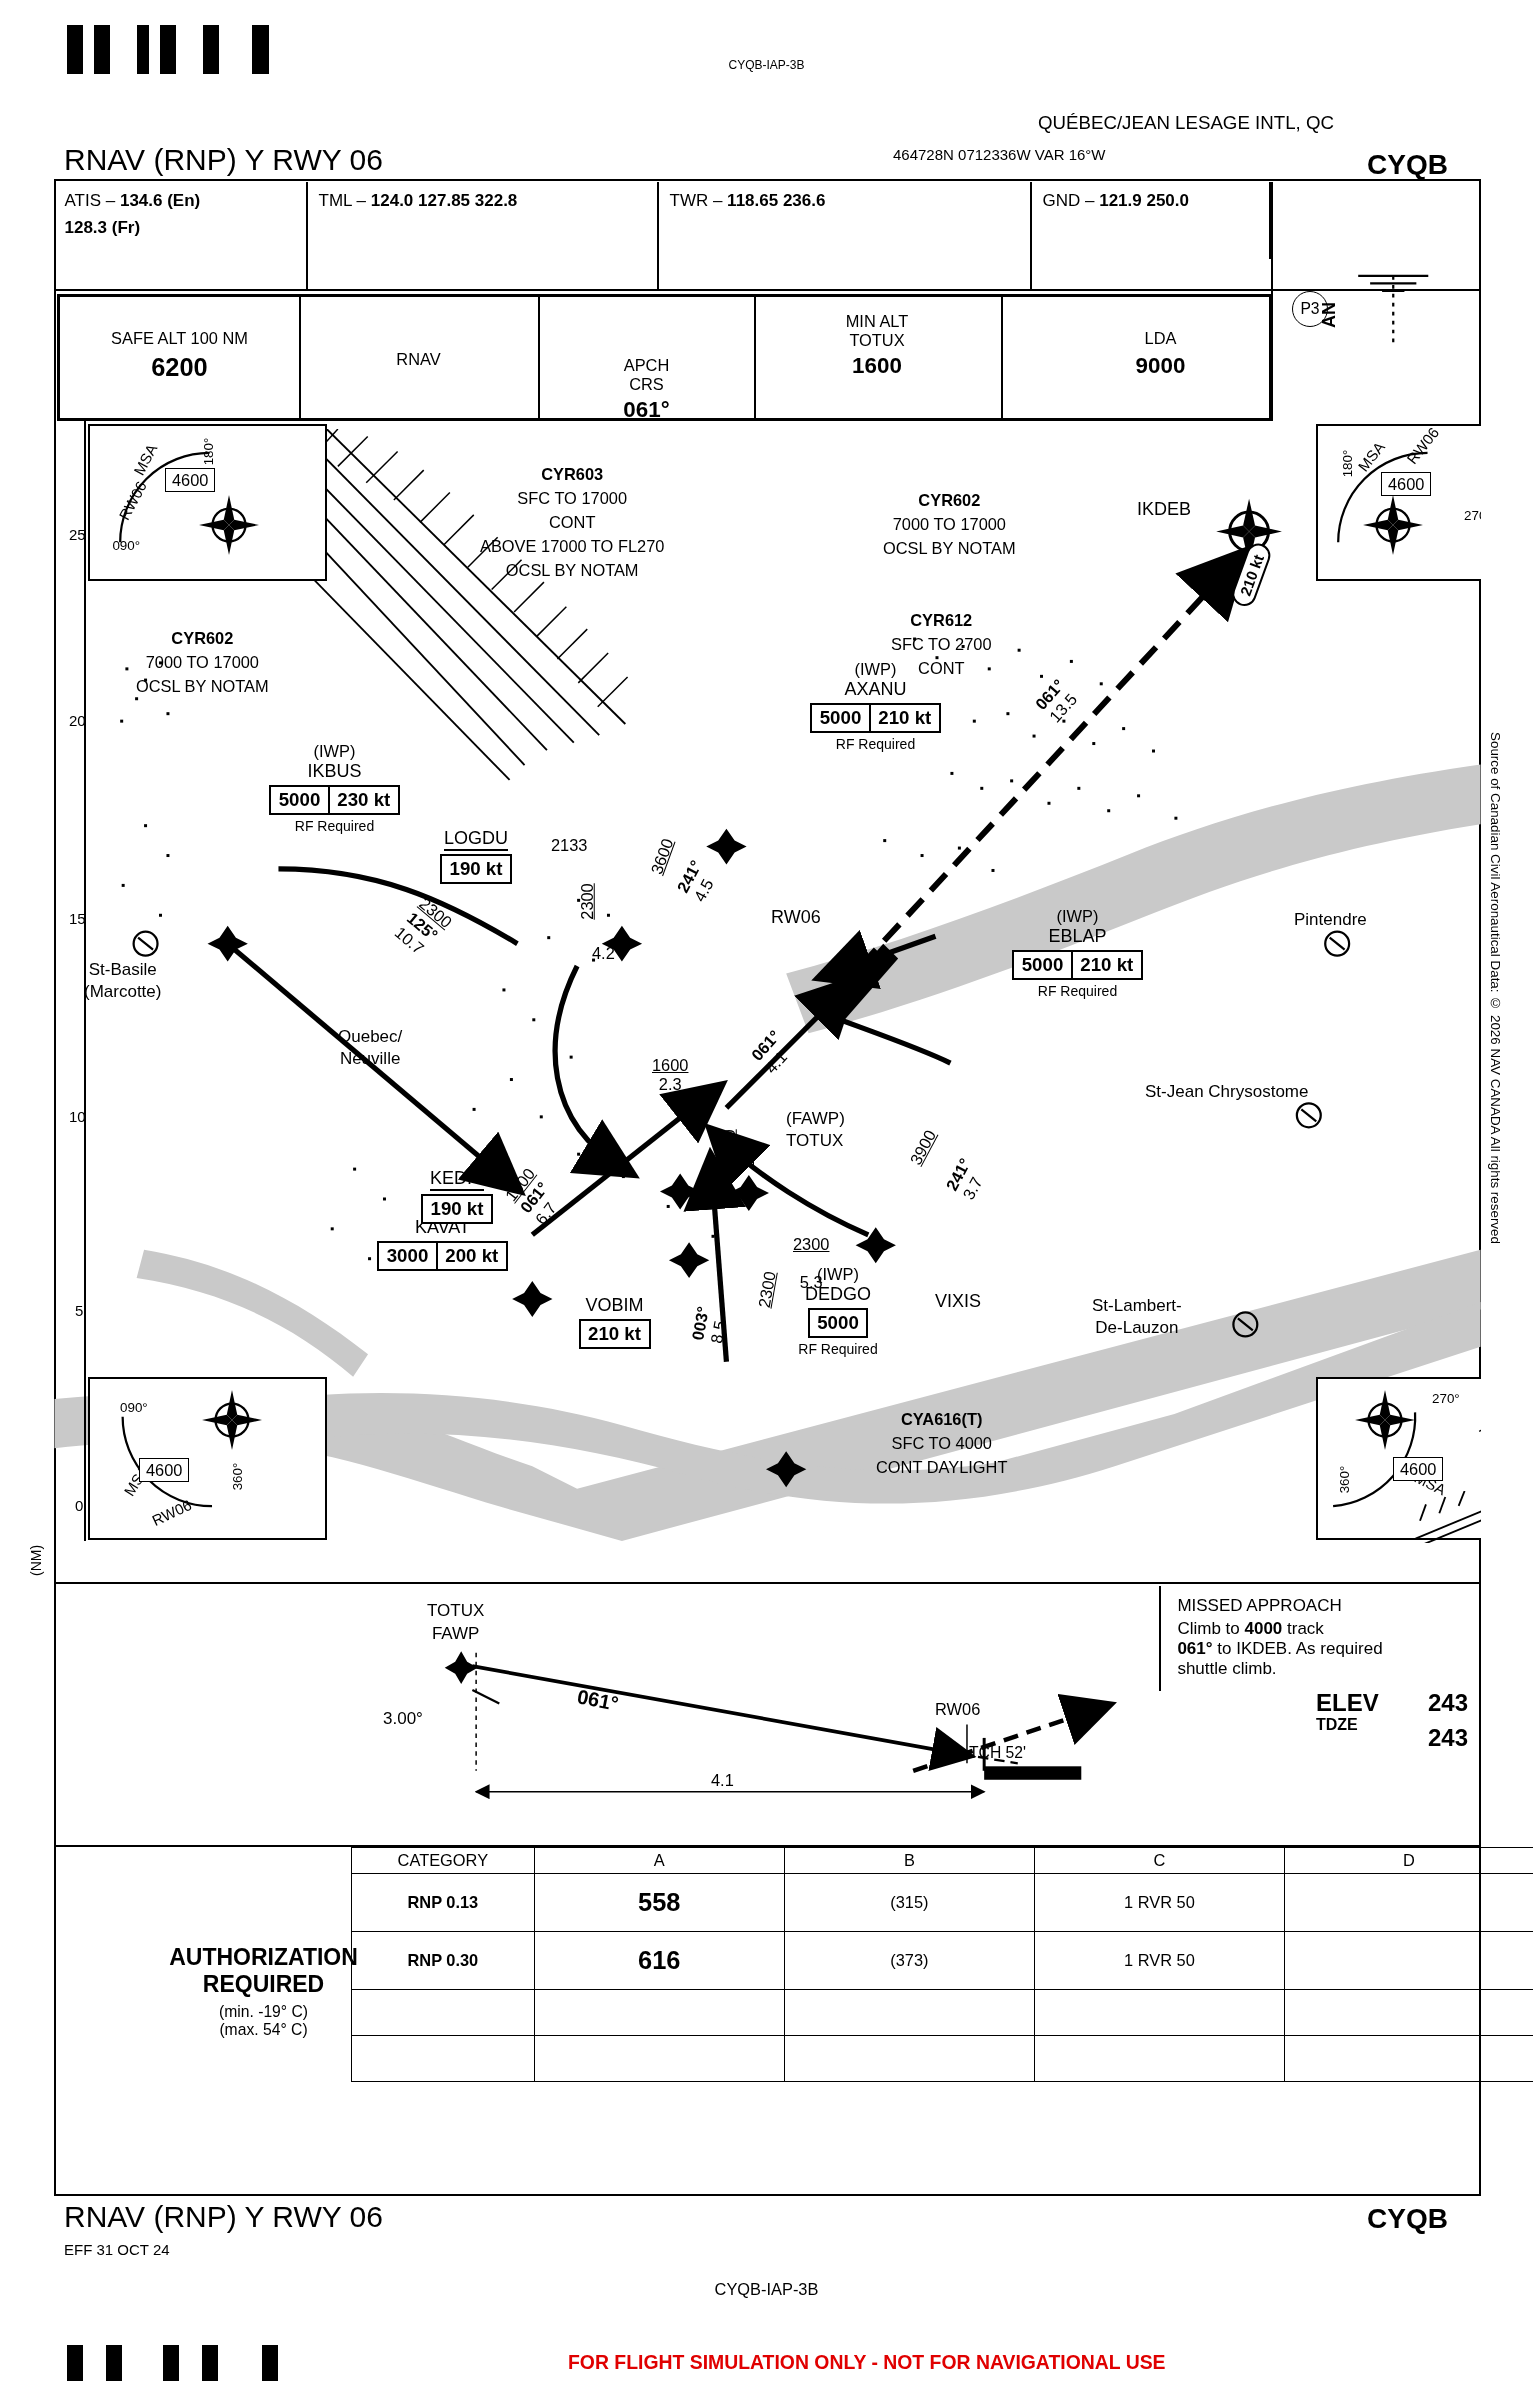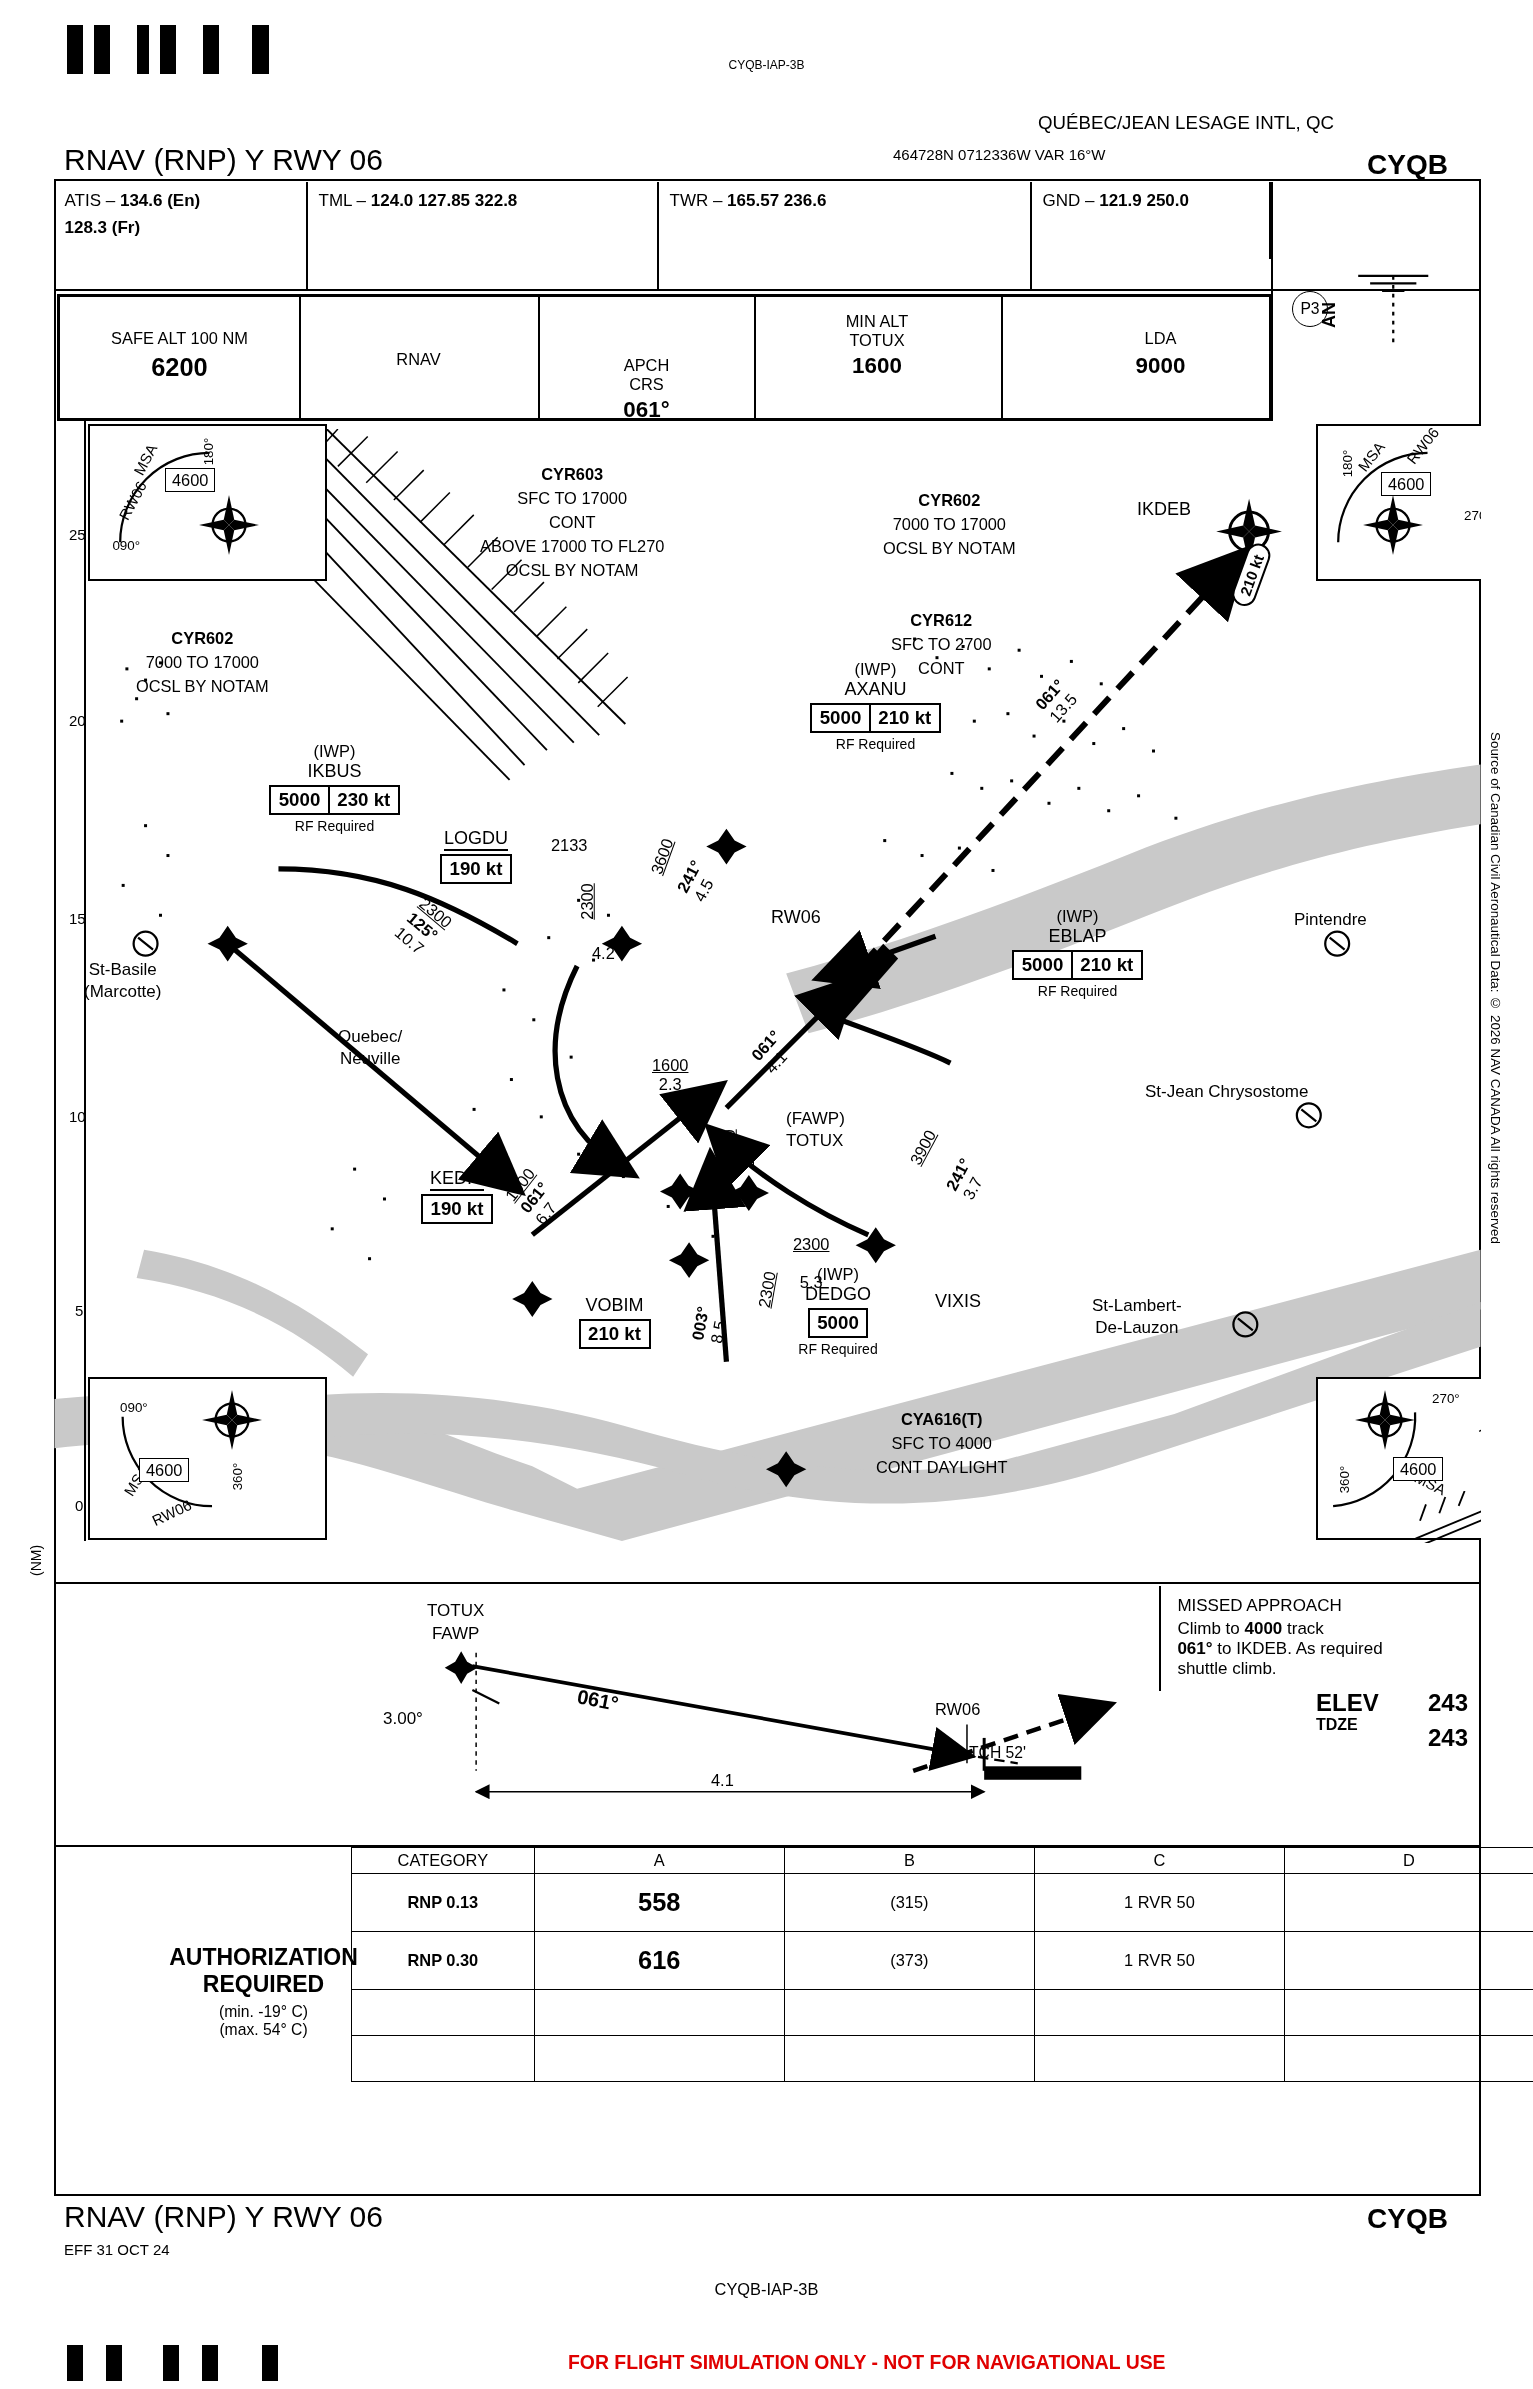--- a/index.html
+++ b/index.html
@@ -46,21 +46,21 @@
 
   <div class="abs" style="left:54px;top:179px;width:1427px;height:112px;box-sizing:border-box;border-bottom:2.2px solid #000;"></div>
   <div class="abs" style="left:54px;top:182px;width:254px;height:109px;box-sizing:border-box;border-right:2.2px solid #000;">
     <div class="abs" style="left:10.5px;top:9px;font-size:17px;"><span>ATIS – </span><span class="b">134.6 (En)</span></div>
     <div class="abs b" style="left:10.5px;top:36px;font-size:17px;">128.3 (Fr)</div>
   </div>
   <div class="abs" style="left:308px;top:182px;width:351px;height:109px;box-sizing:border-box;border-right:2.2px solid #000;">
     <div class="abs" style="left:10.5px;top:9px;font-size:17px;"><span>TML – </span><span class="b">124.0  127.85  322.8</span></div>
   </div>
   <div class="abs" style="left:659px;top:182px;width:373px;height:109px;box-sizing:border-box;border-right:2.2px solid #000;">
-    <div class="abs" style="left:10.5px;top:9px;font-size:17px;"><span>TWR – </span><span class="b">165.57  236.6</span></div>
+    <div class="abs" style="left:10.5px;top:9px;font-size:17px;"><span>TWR – </span><span class="b">118.65  236.6</span></div>
   </div>
   <div class="abs" style="left:1032px;top:182px;width:239px;height:77px;box-sizing:border-box;border-right:2.2px solid #000;">
     <div class="abs" style="left:10.5px;top:9px;font-size:17px;"><span>GND – </span><span class="b">121.9  250.0</span></div>
   </div>
 
   <div class="abs" style="left:1271px;top:182px;width:207px;height:239px;box-sizing:border-box;">
     <div class="abs" style="left:21px;top:109px;width:34px;height:34px;border:1.5px solid #000;border-radius:50%;text-align:center;font-size:15.7px;line-height:34px;">P3</div>
     <svg class="abs" style="left:69px;top:88px;" width="105" height="82" viewBox="0 0 140 110">
       <line x1="24" y1="8" x2="118" y2="8" stroke="#000" stroke-width="3"></line>
       <line x1="40" y1="18" x2="102" y2="18" stroke="#000" stroke-width="3"></line>
@@ -391,20 +391,25 @@
       <div style="font-size:14px;margin-top:2.2px;">RF Required</div>
     </div>
 
     <div class="abs ctr" style="left:919px;top:486px;width:209px;">
       <div style="font-size:16.4px;">(IWP)</div>
       <div style="font-size:18px;">EBLAP</div>
       <div style="margin-top:3px;"><span class="boxlabel">5000</span><span class="boxlabel" style="border-left:none;">210 kt</span></div>
       <div style="font-size:14px;margin-top:2.2px;">RF Required</div>
     </div>
 
+    <div class="abs ctr" style="left:284px;top:777px;width:209px;">
+      <div style="font-size:16.4px;">(IWP)</div>
+      <div style="font-size:18px;">KAVAT</div>
+      <div style="margin-top:3px;"><span class="boxlabel">3000</span><span class="boxlabel" style="border-left:none;">200 kt</span></div>
+    </div>
 
     <div class="abs ctr" style="left:702px;top:844px;width:164px;">
       <div style="font-size:16.4px;">(IWP)</div>
       <div style="font-size:18px;">DEDGO</div>
       <div style="margin-top:3px;"><span class="boxlabel">5000</span></div>
       <div style="font-size:14px;margin-top:2.2px;">RF Required</div>
     </div>
 
     <div class="abs ctr" style="left:351px;top:407px;width:142px;">
       <div style="font-size:18px;" class="uline">LOGDU</div>

